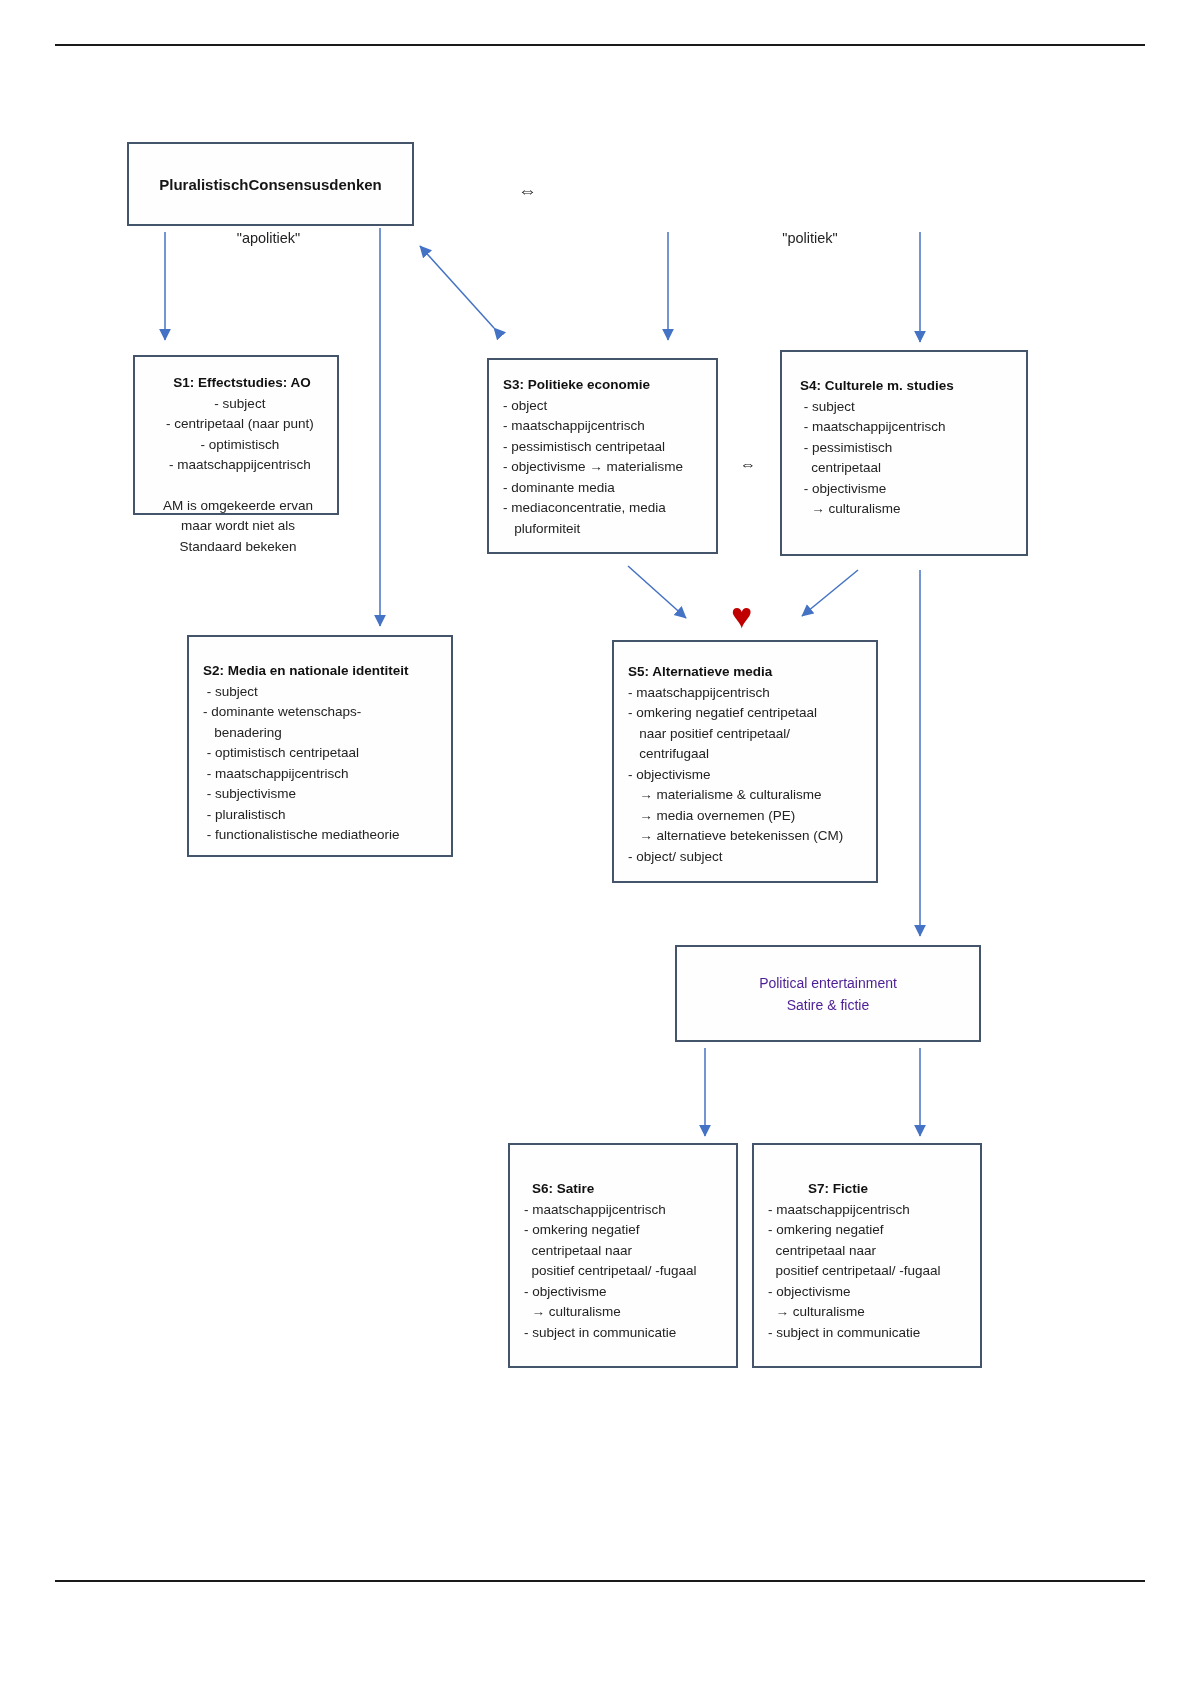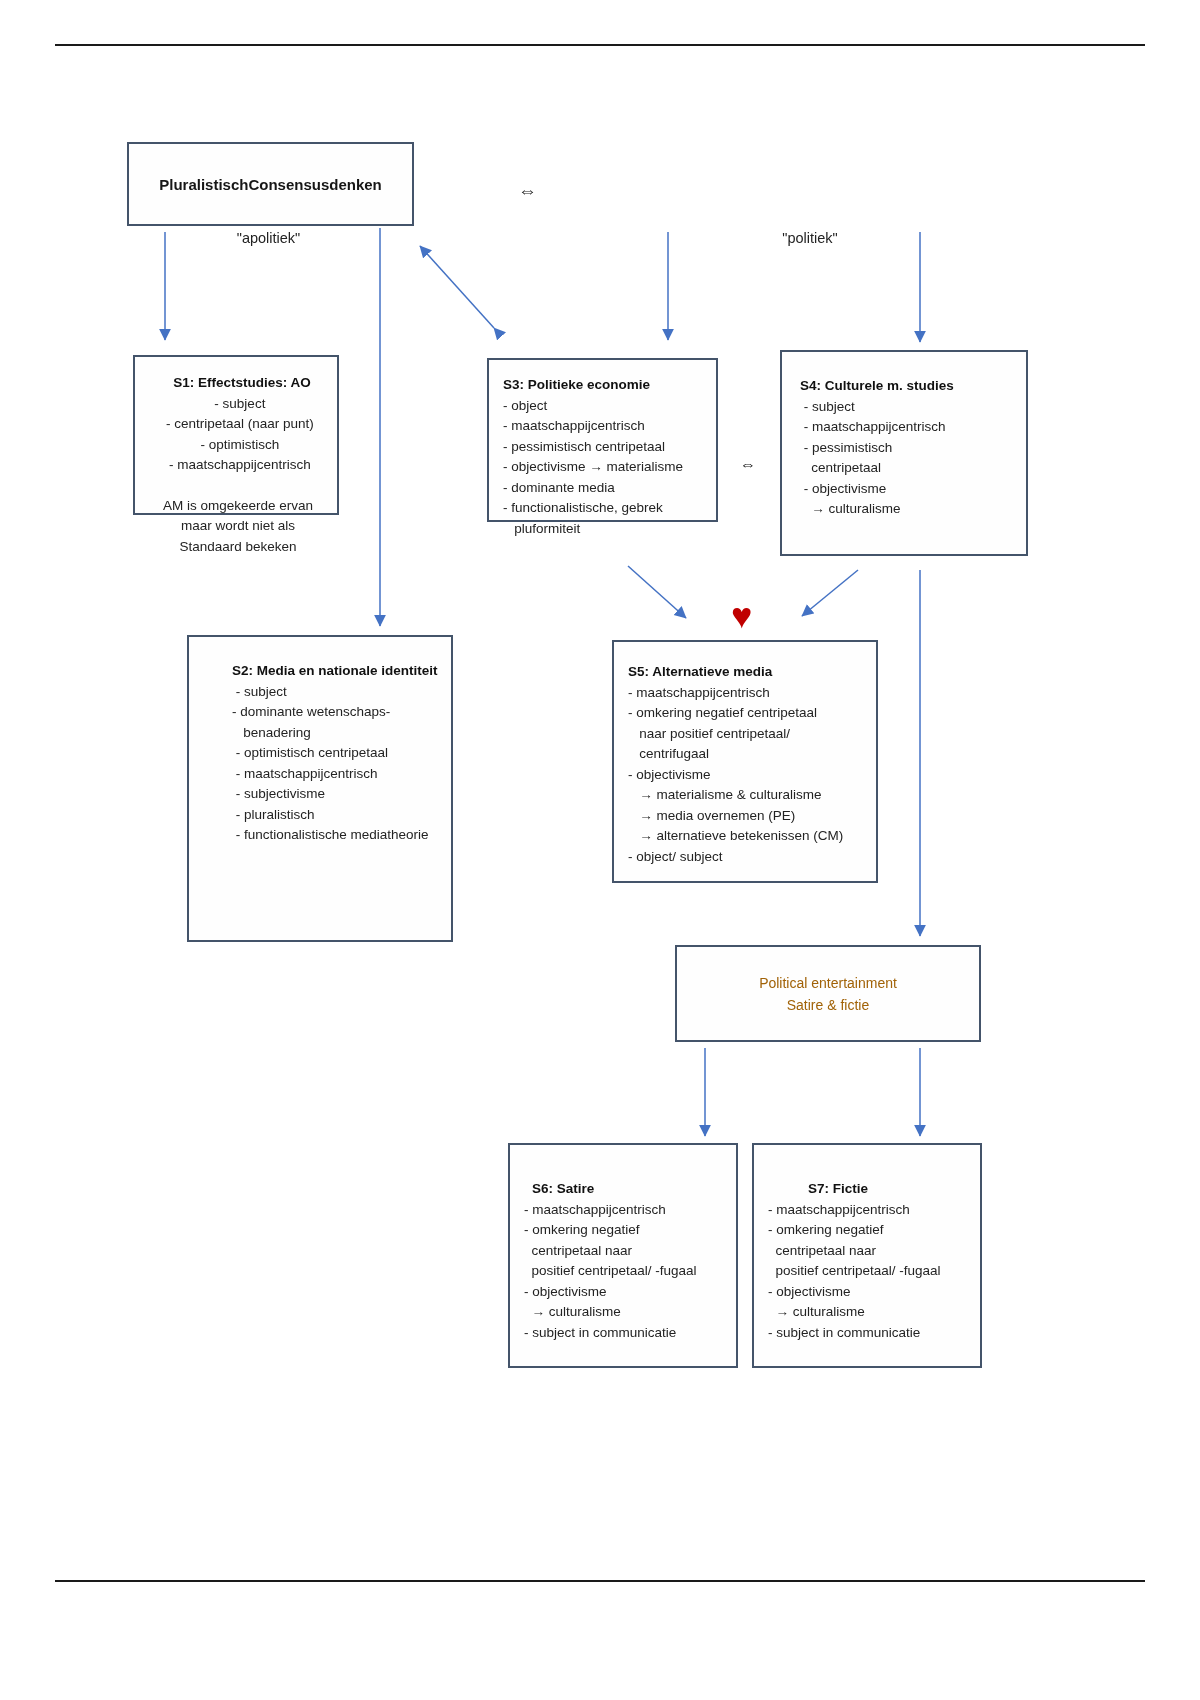--- a/index.html
+++ b/index.html
@@ -66,21 +66,21 @@
     position: absolute;
     border: 2px solid #44546a;
     background: #fefefe;
     display: flex;
     flex-direction: column;
     justify-content: center;
     align-items: center;
     text-align: center;
     font-size: 14px;
     line-height: 22px;
-    color: #a16207;
+    color: #4c1d95;
   }
 
   .heart {
     position: absolute;
     font-size: 36px;
     color: #c00000;
     line-height: 36px;
   }
 
   #arrow-layer {
@@ -97,27 +97,27 @@
   #sublabel-apolitiek { left: 127px; top: 230px; width: 283px; }
   #sublabel-politiek  { left: 650px; top: 230px; width: 320px; }
   #equiv-top { left: 518px; top: 180px; }
   #equiv-mid { left: 740px; top: 456px; font-size: 16px; }
 
   #box-s1 { left: 133px; top: 355px; width: 206px; height: 160px; text-align: center; }
   #box-s1 .inner { padding-top: 16px; }
   #box-s1 .title { padding-left: 8px; }
   #box-s1 .spacer { height: 20px; }
 
-  #box-s3 { left: 487px; top: 358px; width: 231px; height: 164px; }
+  #box-s3 { left: 487px; top: 358px; width: 231px; height: 196px; }
   #box-s3 .inner { padding-top: 15px; }
 
   #box-s4 { left: 780px; top: 350px; width: 248px; height: 206px; }
   #box-s4 .inner { padding-top: 24px; padding-left: 18px; }
 
-  #box-s2 { left: 187px; top: 635px; width: 266px; height: 307px; padding-left: 29px; }
+  #box-s2 { left: 187px; top: 635px; width: 266px; height: 222px; }
   #box-s2 .inner { padding-top: 24px; }
 
   #box-s5 { left: 612px; top: 640px; width: 266px; height: 243px; }
   #box-s5 .inner { padding-top: 20px; }
 
   #box-pe { left: 675px; top: 945px; width: 302px; height: 93px; }
 
   #box-s6 { left: 508px; top: 1143px; width: 230px; height: 225px; }
   #box-s6 .inner { padding-top: 34px; }
   #box-s6 .title { padding-left: 8px; }
@@ -162,21 +162,21 @@
   </div>
 
   <div class="sbox" id="box-s3">
     <div class="inner">
       <div class="title">S3: Politieke economie</div>
       <div class="line">- object</div>
       <div class="line">- maatschappijcentrisch</div>
       <div class="line">- pessimistisch centripetaal</div>
       <div class="line">- objectivisme → materialisme</div>
       <div class="line">- dominante media</div>
-      <div class="line">- functionalistische, gebrek</div>
+      <div class="line">- mediaconcentratie, media</div>
       <div class="line">   pluformiteit</div>
     </div>
   </div>
 
   <div class="equiv" id="equiv-mid">⇔</div>
 
   <div class="sbox" id="box-s4">
     <div class="inner">
       <div class="title">S4: Culturele m. studies</div>
       <div class="line"> - subject</div>

